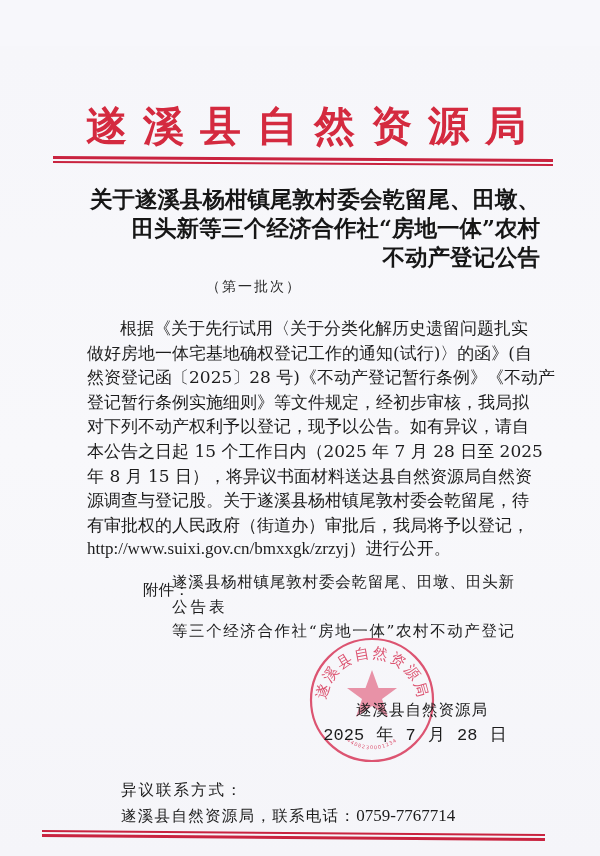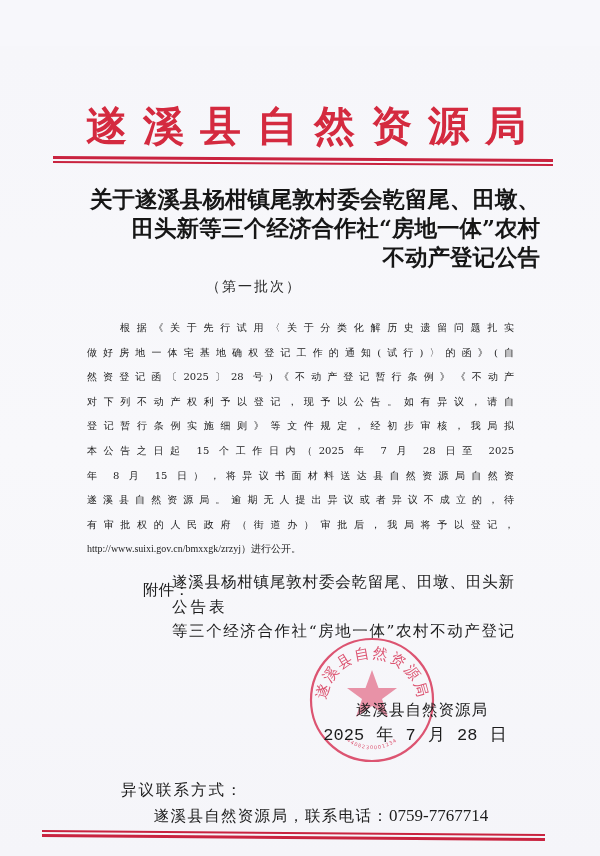--- a/index.html
+++ b/index.html
@@ -41,21 +41,21 @@
   }
   .title .tline { display: block; white-space: nowrap; }
   .subtitle {
     position: absolute; left: 0; width: 508px; top: 232px;
     text-align: center; font-size: 14px; letter-spacing: 2px; color: #2a2a2a;
   }
 
   
   .body {
     position: absolute; left: 87px; top: 270px; width: 427px;
-    font-size: 10px; line-height: 24.6px; color: #1c1c1c;
+    font-size: 17px; line-height: 24.6px; color: #1c1c1c;
   }
   .line {
     display: block; white-space: nowrap;
     text-align: justify; text-align-last: justify;
     height: 24.6px;
   }
   .line.indent { padding-left: 33px; }
   .line.last { text-align-last: left; font-family: "Liberation Serif", "DejaVu Serif", serif; }
 
   
@@ -77,21 +77,21 @@
   }
   .sig .org { letter-spacing: 1px; padding-left: 14px; }
   .sig .date { font-family: Liberation Mono, monospace; font-size: 17px; word-spacing: 2px; }
 
   
   .contact {
     position: absolute; left: 121px; top: 732px; width: 400px;
     font-size: 15.5px; line-height: 25px; color: #1c1c1c;
   }
   .contact .c-label { letter-spacing: 2px; }
-  .contact .c-line { letter-spacing: 1.3px; text-align: center; }
+  .contact .c-line { letter-spacing: 1.3px; }
   .contact .phone { font-family: "Liberation Serif", "DejaVu Serif", serif; font-size: 17px; letter-spacing: 0; }
 </style>
 </head>
 <body>
 
 <div class="page">
 
   <div class="masthead">遂溪县自然资源局</div>
   <div class="rule top-rule-1"></div>
   <div class="rule top-rule-2"></div>
@@ -100,25 +100,25 @@
     <span class="tline">关于遂溪县杨柑镇尾敦村委会乾留尾、田墩、</span>
     <span class="tline">田头新等三个经济合作社“房地一体”农村</span>
     <span class="tline">不动产登记公告</span>
   </div>
   <div class="subtitle">（第一批次）</div>
 
   <div class="body">
     <span class="line indent">根据《关于先行试用〈关于分类化解历史遗留问题扎实</span>
     <span class="line">做好房地一体宅基地确权登记工作的通知(试行)〉的函》(自</span>
     <span class="line">然资登记函〔2025〕28 号)《不动产登记暂行条例》《不动产</span>
+    <span class="line">登记暂行条例实施细则》等文件规定，经初步审核，我局拟</span>
     <span class="line">对下列不动产权利予以登记，现予以公告。如有异议，请自</span>
-    <span class="line">登记暂行条例实施细则》等文件规定，经初步审核，我局拟</span>
     <span class="line">本公告之日起 15 个工作日内（2025 年 7 月 28 日至 2025</span>
     <span class="line">年 8 月 15 日），将异议书面材料送达县自然资源局自然资</span>
-    <span class="line">遂溪县自然资源局。逾期无人提出异议或者异议不成立的，待</span>
+    <span class="line">源调查与登记股。关于遂溪县杨柑镇尾敦村委会乾留尾，待</span>
     <span class="line">有审批权的人民政府（街道办）审批后，我局将予以登记，</span>
     <span class="line last">http://www.suixi.gov.cn/bmxxgk/zrzyj）进行公开。</span>
   </div>
 
   <div class="attach">
     <span class="attach-label">附件：</span>
     <div class="attach-text">
       <span class="line">遂溪县杨柑镇尾敦村委会乾留尾、田墩、田头新</span>
       <span class="line short">公告表</span>
       <span class="line">等三个经济合作社“房地一体”农村不动产登记</span>

